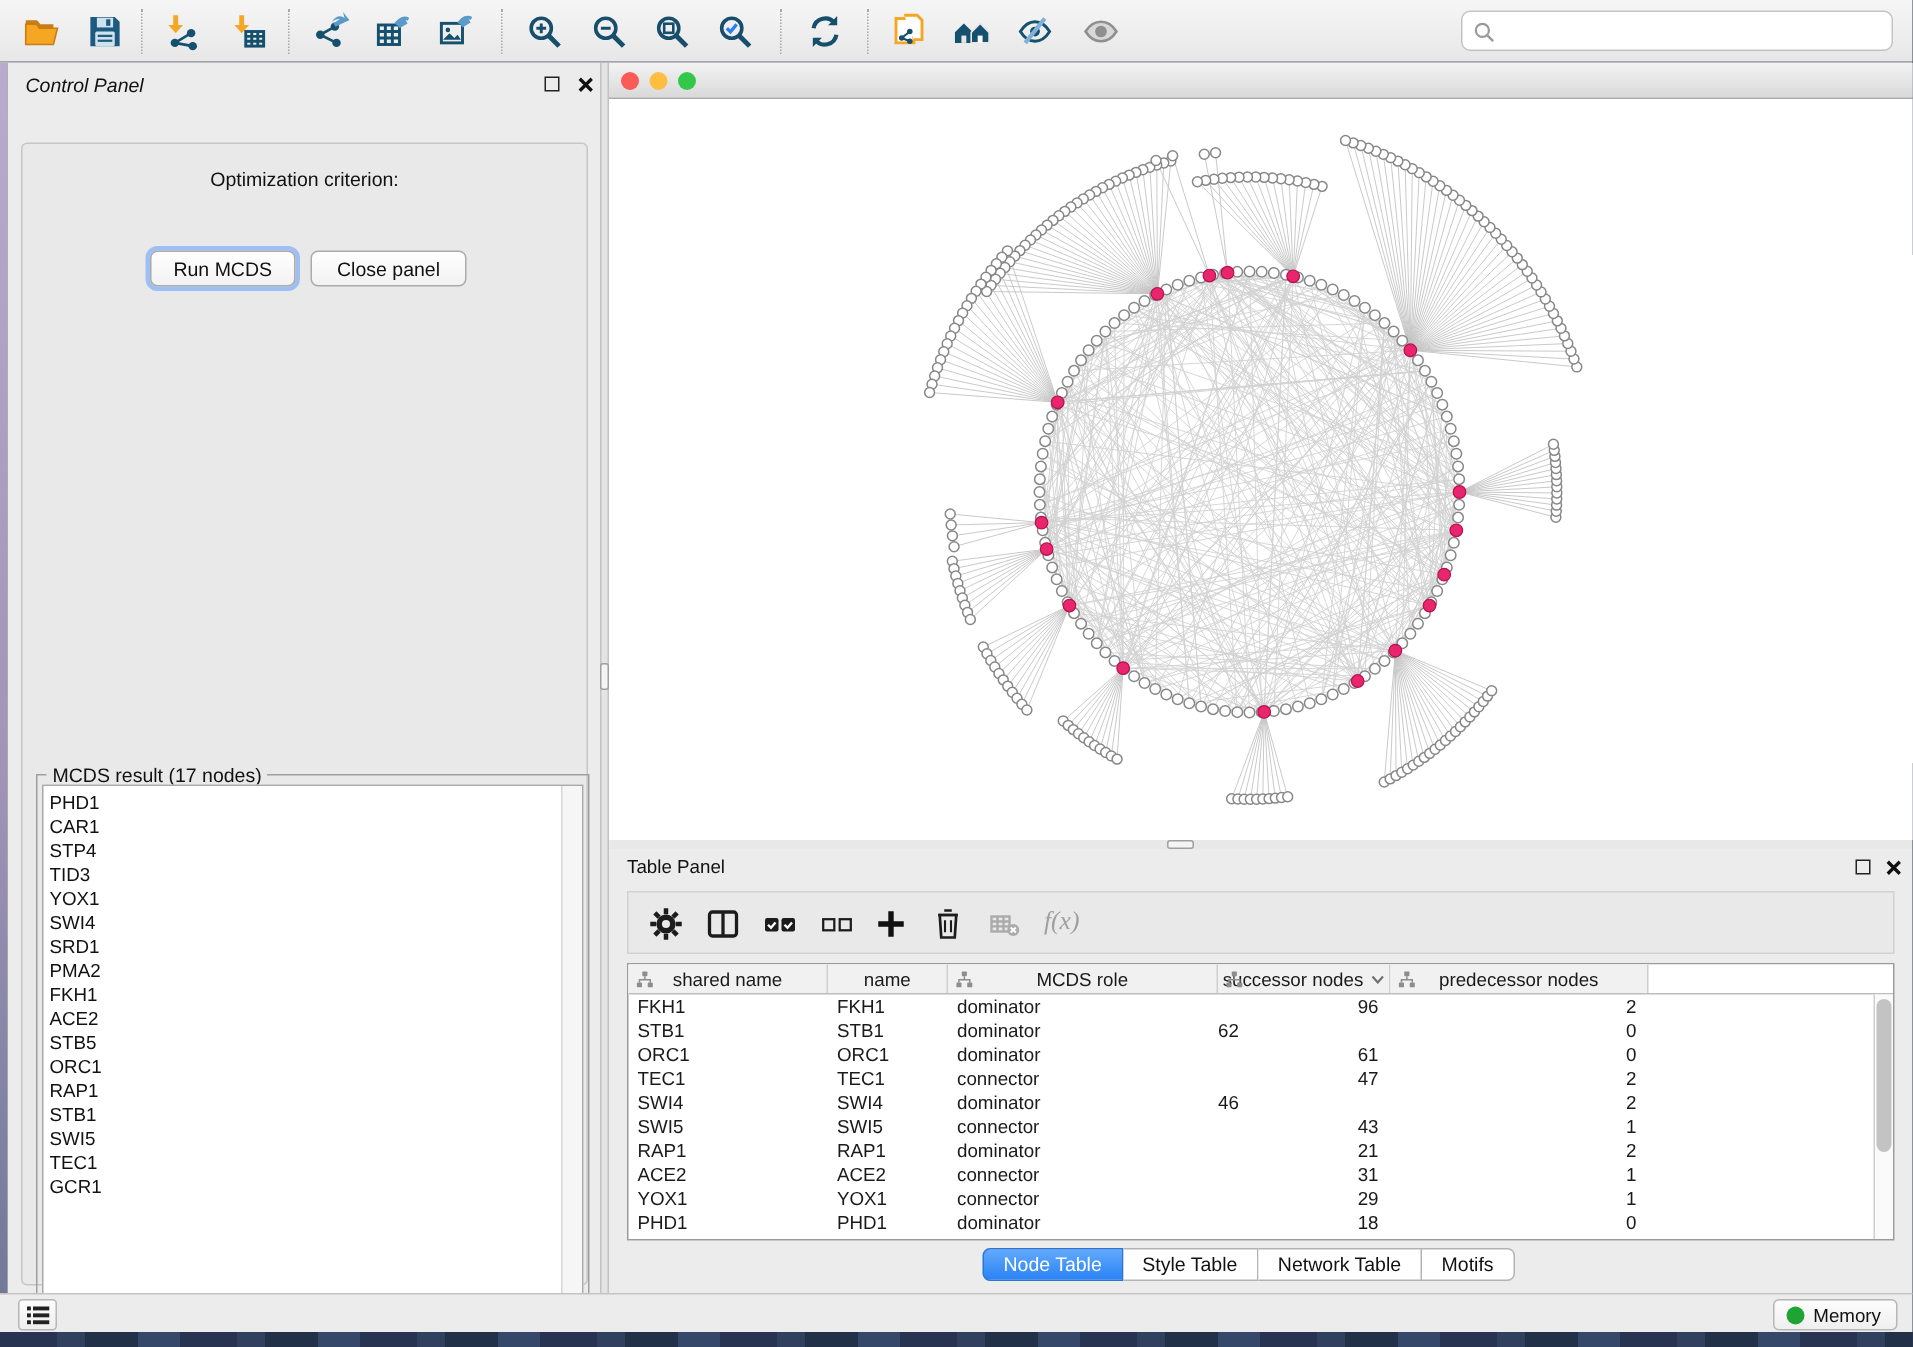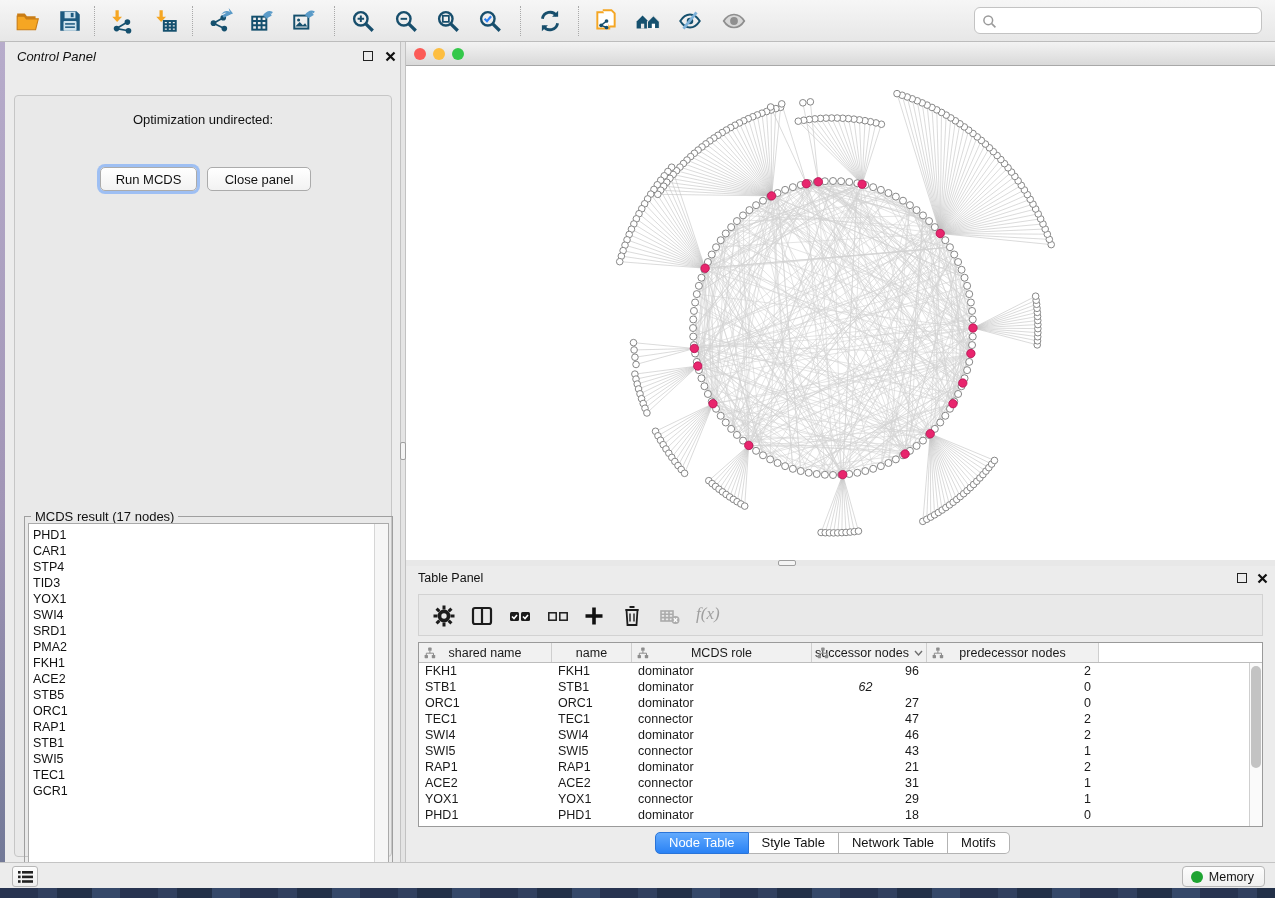--- a/index.html
+++ b/index.html
@@ -275,21 +275,21 @@
     <div class="cp-header">
       <span class="panel-title">Control Panel</span>
       <button class="panel-float"></button>
       <button class="panel-close" style="border:none;background:transparent">
         <svg width="11" height="11" viewBox="0 0 11 11">
             <path d="M1.5 1.5l8 8M9.5 1.5l-8 8" stroke="#111" stroke-width="2.2"></path>
           </svg>
       </button>
     </div>
     <div class="cp-content">
-      <div class="opt-label">Optimization undirected:</div>
+      <div class="opt-label">Optimization criterion:</div>
       <button class="btn" id="run-btn">Run MCDS</button>
       <button class="btn" id="closepanel-btn">Close panel</button>
 
       <div class="mcds-fieldset">
         <span class="mcds-legend">MCDS result (17 nodes)</span>
         <div class="mcds-list">
           <ul id="mcds-ul">
               <li>PHD1</li>
               <li>CAR1</li>
               <li>STP4</li>
@@ -1406,42 +1406,42 @@
             <div class="nt-cell" style="left: 0px; width: 133px; text-align: left; padding: 0px 0px 0px 6px;">FKH1</div>
             <div class="nt-cell" style="left: 133px; width: 80px; text-align: left; padding: 0px 0px 0px 6px;">FKH1</div>
             <div class="nt-cell" style="left: 213px; width: 180px; text-align: left; padding: 0px 0px 0px 6px;">dominator</div>
             <div class="nt-cell" style="left: 393px; width: 115px; text-align: right; padding: 0px 8px 0px 0px;">96</div>
             <div class="nt-cell" style="left: 508px; width: 172px; text-align: right; padding: 0px 8px 0px 0px;">2</div>
           </div>
           <div class="nt-row" style="top: 16px;">
             <div class="nt-cell" style="left: 0px; width: 133px; text-align: left; padding: 0px 0px 0px 6px;">STB1</div>
             <div class="nt-cell" style="left: 133px; width: 80px; text-align: left; padding: 0px 0px 0px 6px;">STB1</div>
             <div class="nt-cell" style="left: 213px; width: 180px; text-align: left; padding: 0px 0px 0px 6px;">dominator</div>
-            <div class="nt-cell" style="left: 393px; width: 115px; text-align: center; padding: 0px 8px 0px 0px; font-style: italic;">62</div>
+            <div class="nt-cell" style="left: 393px; width: 115px; text-align: left; padding: 0px 8px 0px 0px;">62</div>
             <div class="nt-cell" style="left: 508px; width: 172px; text-align: right; padding: 0px 8px 0px 0px;">0</div>
           </div>
           <div class="nt-row" style="top: 32px;">
             <div class="nt-cell" style="left: 0px; width: 133px; text-align: left; padding: 0px 0px 0px 6px;">ORC1</div>
             <div class="nt-cell" style="left: 133px; width: 80px; text-align: left; padding: 0px 0px 0px 6px;">ORC1</div>
             <div class="nt-cell" style="left: 213px; width: 180px; text-align: left; padding: 0px 0px 0px 6px;">dominator</div>
-            <div class="nt-cell" style="left: 393px; width: 115px; text-align: right; padding: 0px 8px 0px 0px;">27</div>
+            <div class="nt-cell" style="left: 393px; width: 115px; text-align: right; padding: 0px 8px 0px 0px;">61</div>
             <div class="nt-cell" style="left: 508px; width: 172px; text-align: right; padding: 0px 8px 0px 0px;">0</div>
           </div>
           <div class="nt-row" style="top: 48px;">
             <div class="nt-cell" style="left: 0px; width: 133px; text-align: left; padding: 0px 0px 0px 6px;">TEC1</div>
             <div class="nt-cell" style="left: 133px; width: 80px; text-align: left; padding: 0px 0px 0px 6px;">TEC1</div>
             <div class="nt-cell" style="left: 213px; width: 180px; text-align: left; padding: 0px 0px 0px 6px;">connector</div>
             <div class="nt-cell" style="left: 393px; width: 115px; text-align: right; padding: 0px 8px 0px 0px;">47</div>
             <div class="nt-cell" style="left: 508px; width: 172px; text-align: right; padding: 0px 8px 0px 0px;">2</div>
           </div>
           <div class="nt-row" style="top: 64px;">
             <div class="nt-cell" style="left: 0px; width: 133px; text-align: left; padding: 0px 0px 0px 6px;">SWI4</div>
             <div class="nt-cell" style="left: 133px; width: 80px; text-align: left; padding: 0px 0px 0px 6px;">SWI4</div>
             <div class="nt-cell" style="left: 213px; width: 180px; text-align: left; padding: 0px 0px 0px 6px;">dominator</div>
-            <div class="nt-cell" style="left: 393px; width: 115px; text-align: right; padding: 0px 8px 0px 0px;">46</div>
+            <div class="nt-cell" style="left: 393px; width: 115px; text-align: left; padding: 0px 8px 0px 0px;">46</div>
             <div class="nt-cell" style="left: 508px; width: 172px; text-align: right; padding: 0px 8px 0px 0px;">2</div>
           </div>
           <div class="nt-row" style="top: 80px;">
             <div class="nt-cell" style="left: 0px; width: 133px; text-align: left; padding: 0px 0px 0px 6px;">SWI5</div>
             <div class="nt-cell" style="left: 133px; width: 80px; text-align: left; padding: 0px 0px 0px 6px;">SWI5</div>
             <div class="nt-cell" style="left: 213px; width: 180px; text-align: left; padding: 0px 0px 0px 6px;">connector</div>
             <div class="nt-cell" style="left: 393px; width: 115px; text-align: right; padding: 0px 8px 0px 0px;">43</div>
             <div class="nt-cell" style="left: 508px; width: 172px; text-align: right; padding: 0px 8px 0px 0px;">1</div>
           </div>
           <div class="nt-row" style="top: 96px;">

